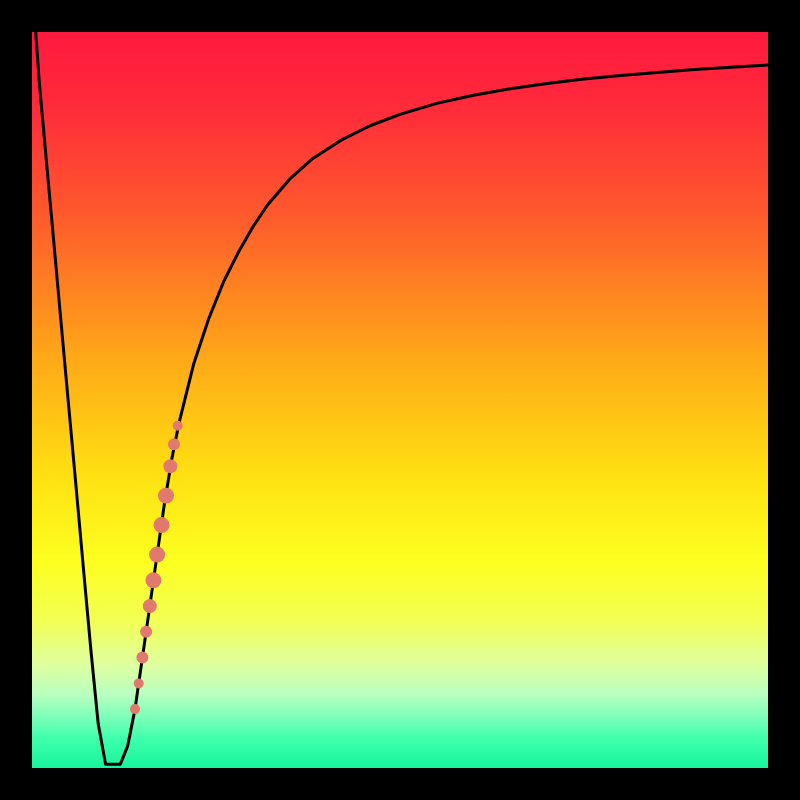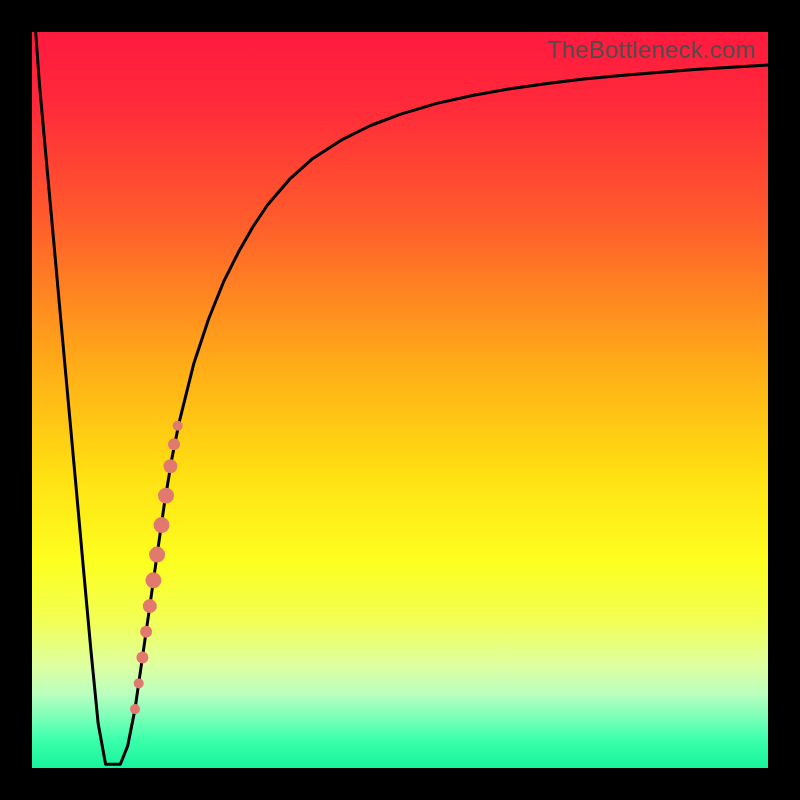--- a/index.html
+++ b/index.html
@@ -63,21 +63,20 @@
             <stop offset="86%" stop-color="#deffa0"></stop>
             <stop offset="90%" stop-color="#b9ffc0"></stop>
             <stop offset="93%" stop-color="#7effb8"></stop>
             <stop offset="96%" stop-color="#3effac"></stop>
             <stop offset="100%" stop-color="#17f59c"></stop>
           </linearGradient>
       </defs>
       <rect x="0" y="0" width="736" height="736" fill="url(#bg)"></rect>
     </svg>
 
-    <div class="watermark">TheBottleneck.com</div>
 
     <svg class="curve" viewBox="0 0 736 736" preserveAspectRatio="none">
       <path id="curvePath" fill="none" stroke="#000" stroke-width="3" stroke-linejoin="round" stroke-linecap="round" d="M3.7 0.0 L7.4 51.5 L14.7 132.5 L22.1 213.4 L29.4 294.4 L36.8 375.4 L44.2 456.3 L51.5 537.3 L58.9 618.2 L66.2 691.8 L73.6 732.3 L81.0 732.3 L88.3 732.3 L95.7 713.9 L103.0 677.1 L110.4 625.6 L117.8 574.1 L125.1 522.6 L132.5 471.0 L139.8 426.9 L147.2 390.1 L161.9 331.2 L176.6 287.0 L191.4 250.2 L206.1 220.8 L220.8 195.0 L235.5 173.0 L257.6 147.2 L279.7 127.3 L309.1 108.2 L338.6 93.5 L368.0 82.4 L404.8 71.4 L441.6 63.3 L478.4 56.7 L515.2 51.5 L552.0 47.1 L588.8 43.4 L625.6 40.5 L662.4 37.5 L699.2 35.3 L736.0 33.1"></path>
       <g id="dots">
           <circle cx="103.0" cy="677.1" r="5" fill="#e2796f"></circle>
           <circle cx="106.7" cy="651.4" r="5" fill="#e2796f"></circle>
           <circle cx="110.4" cy="625.6" r="6" fill="#e2796f"></circle>
           <circle cx="114.1" cy="599.8" r="6" fill="#e2796f"></circle>
           <circle cx="117.8" cy="574.1" r="7" fill="#e2796f"></circle>
           <circle cx="121.4" cy="548.3" r="8" fill="#e2796f"></circle>

